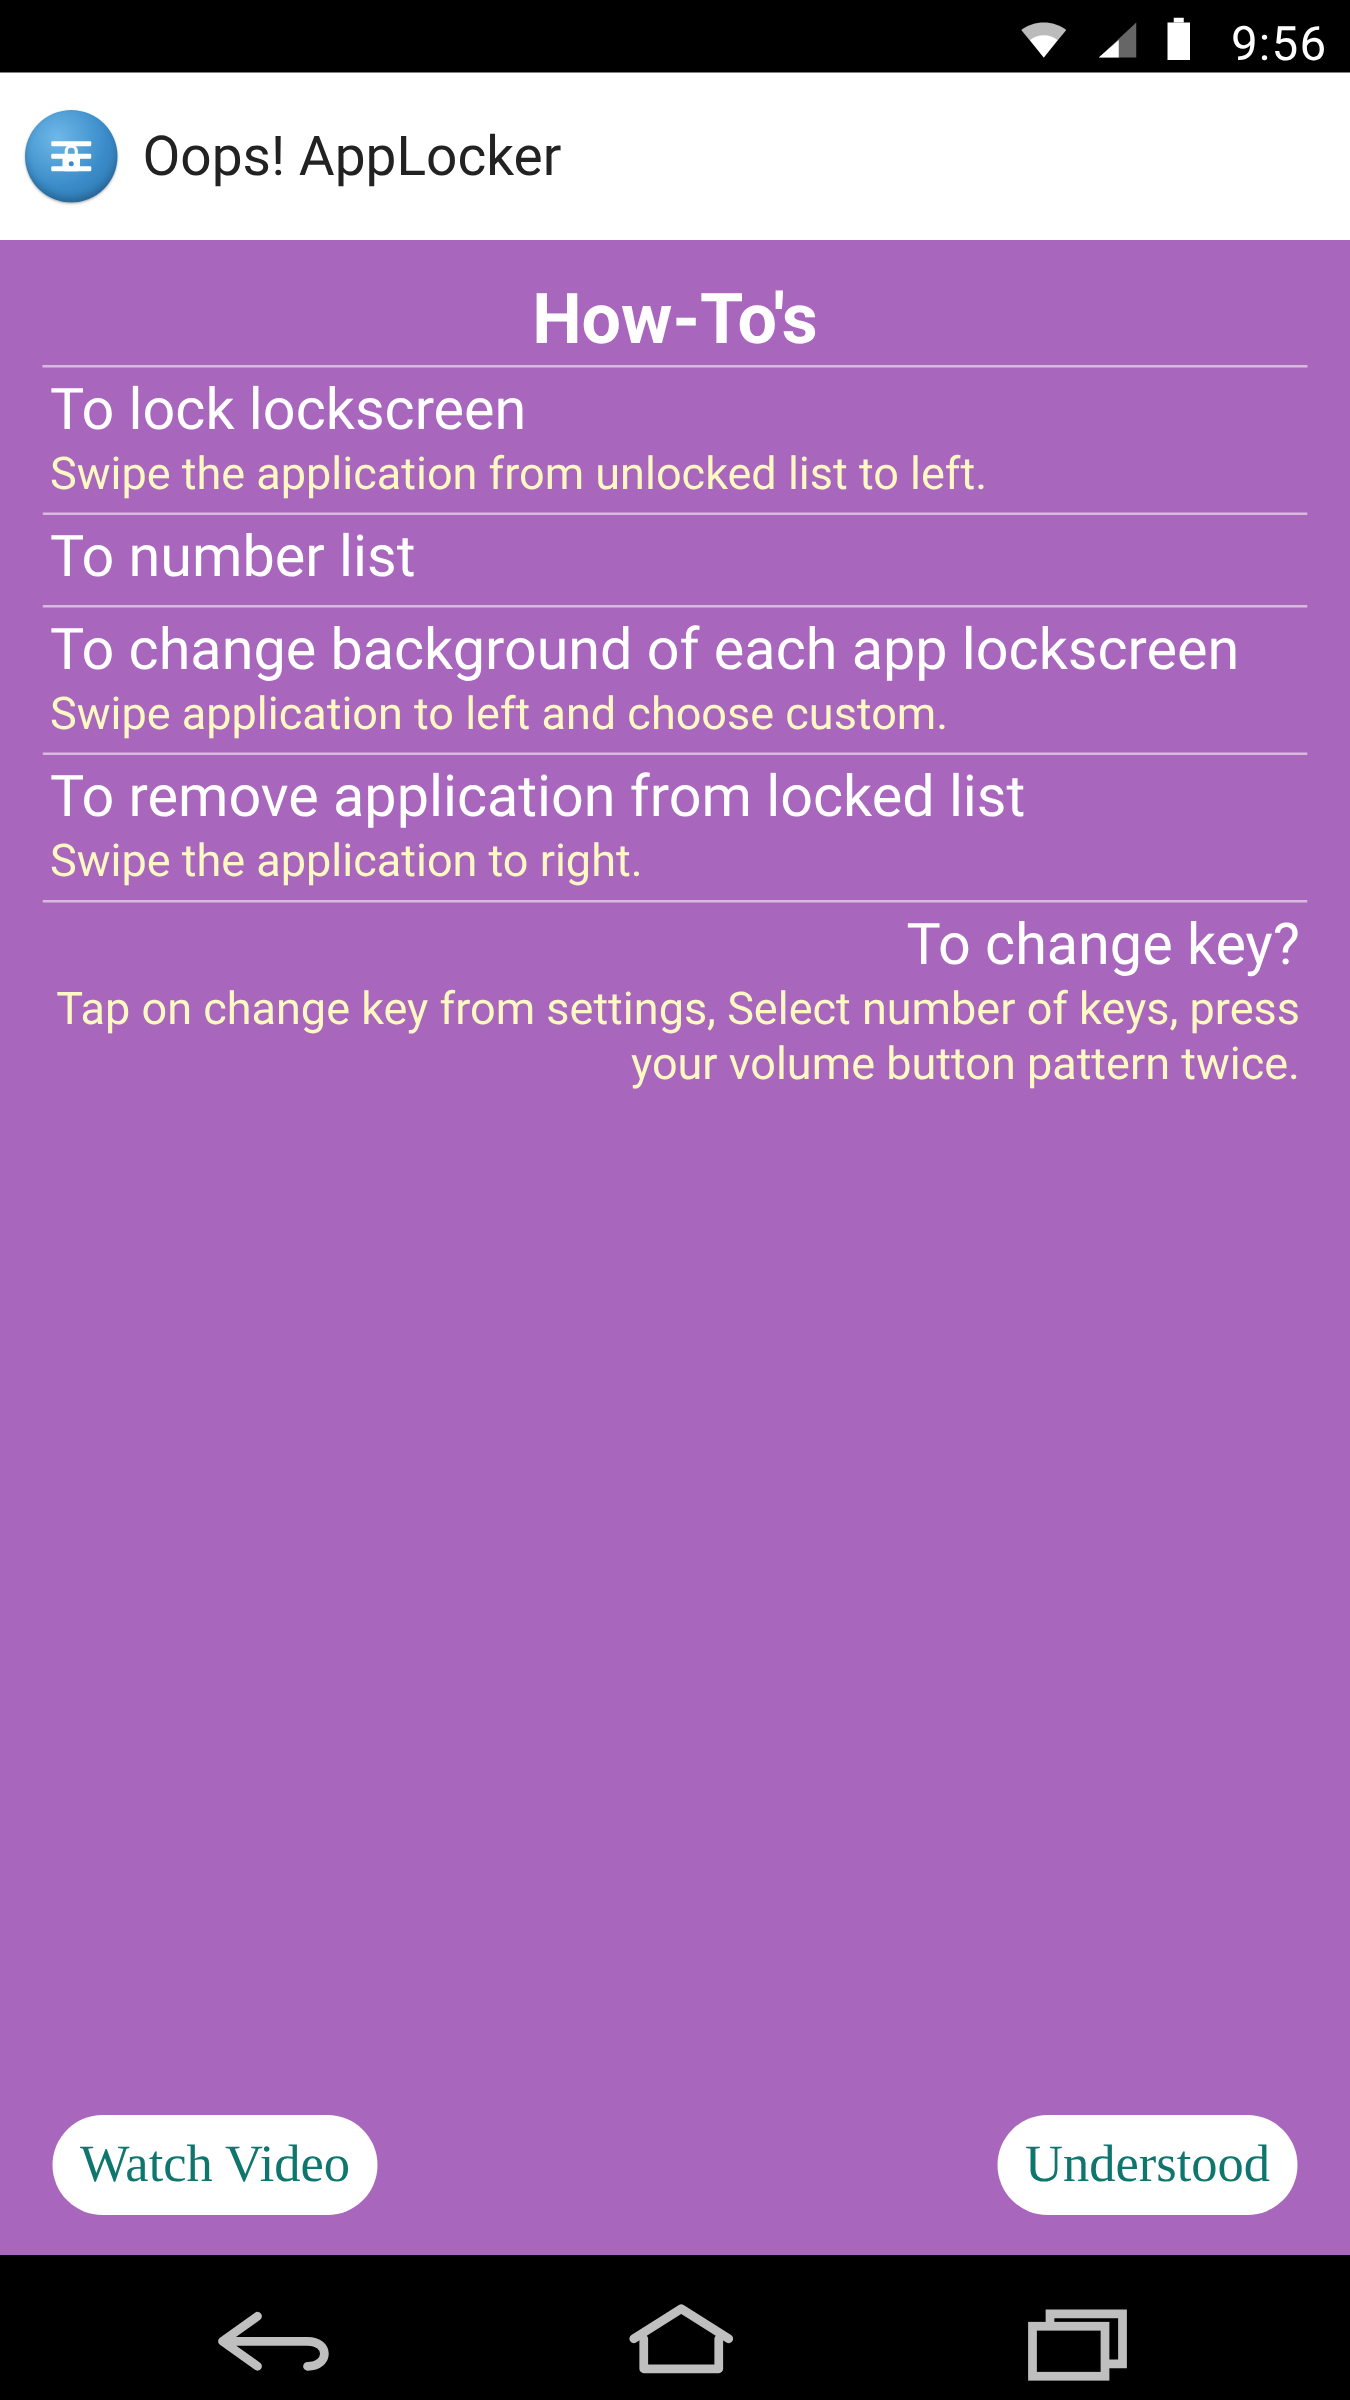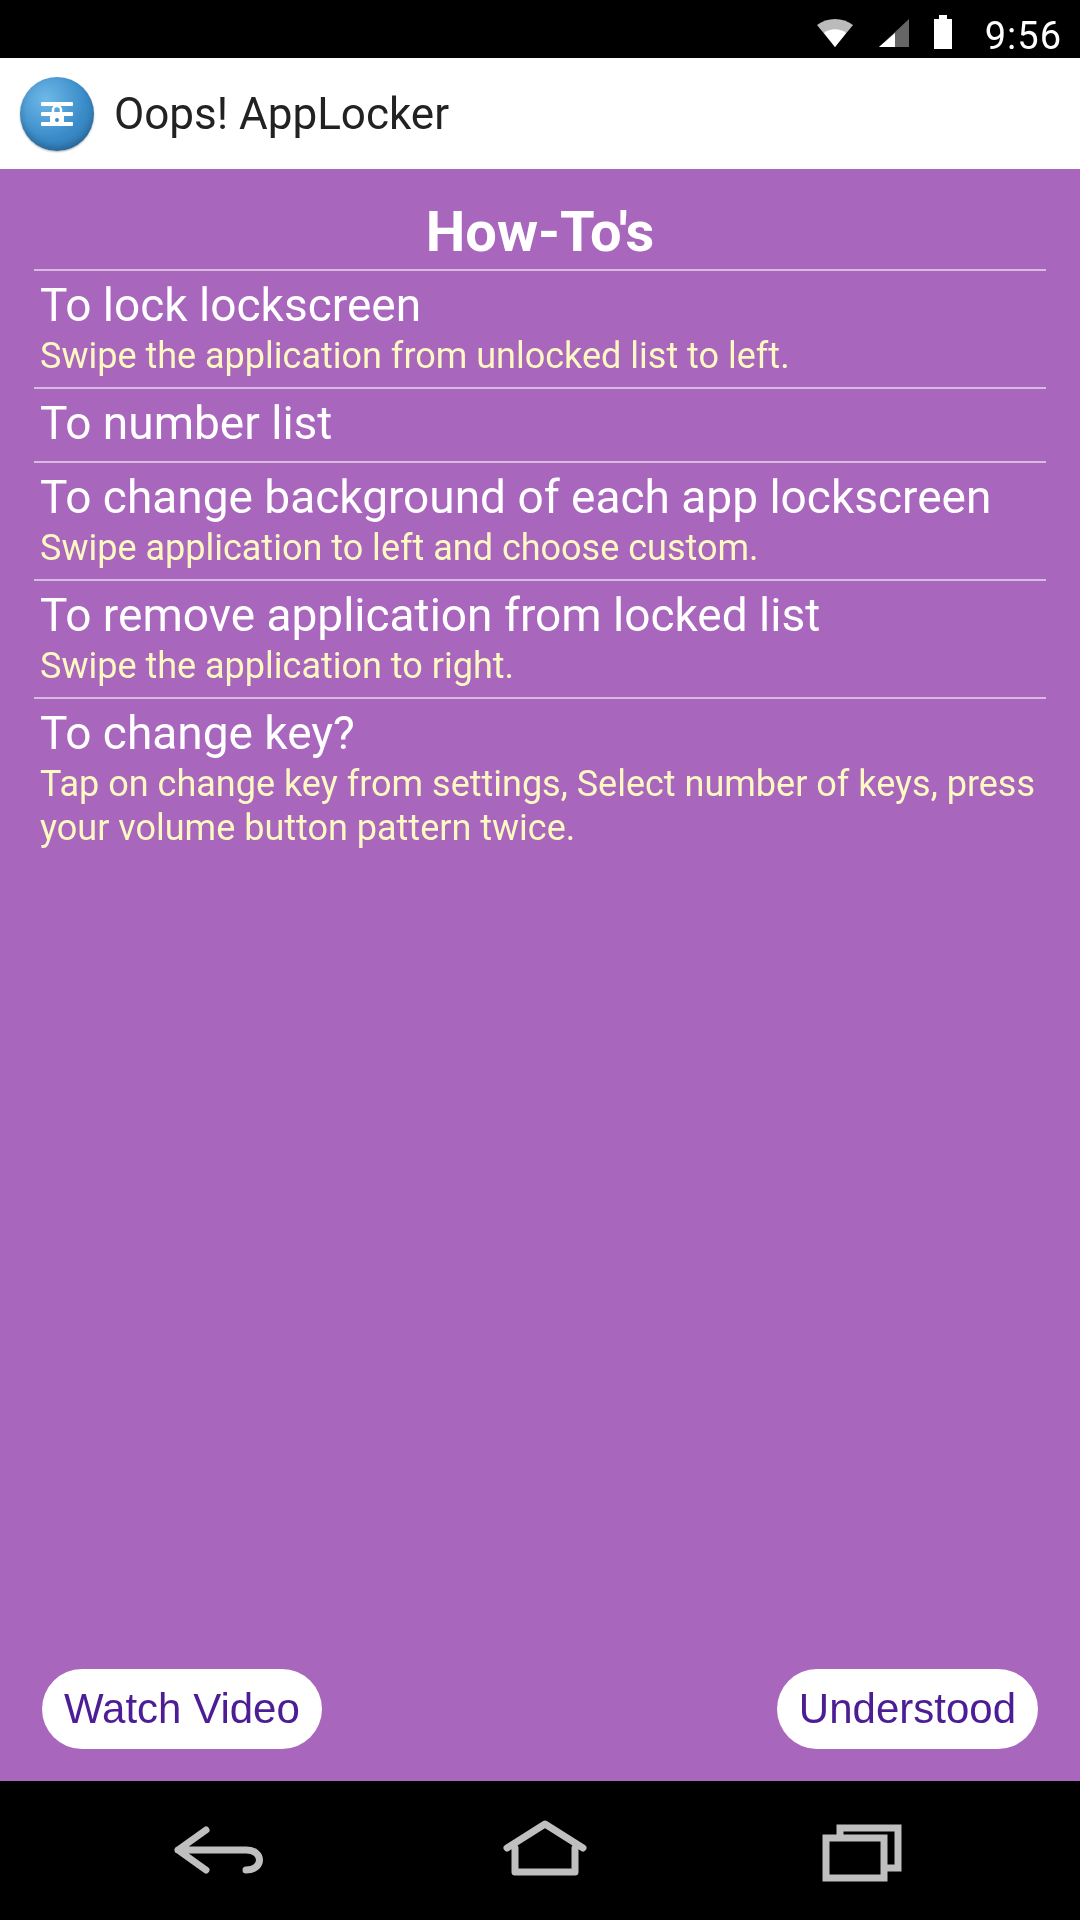--- a/index.html
+++ b/index.html
@@ -12,21 +12,21 @@
     display: flex;
     justify-content: flex-end;
     align-items: flex-end;
     padding-right: 18px;
     gap: 22px;
     font-size: 38px;
   }
   .status-bar .clock { margin-left: 10px; letter-spacing: 1px; }
   
   .action-bar {
-    height: 111px;
+    height: 134px;
     background: #fff;
     display: flex;
     align-items: center;
     padding-left: 20px;
     gap: 20px;
   }
   .app-icon {
     width: 74px; height: 74px;
     border-radius: 50%;
     background: radial-gradient(circle at 35% 30%, #6fb8e8 0%, #3a8cc9 55%, #2a6fa8 100%);
@@ -62,21 +62,21 @@
     top: 100px;
     bottom: 140px;
     overflow: hidden;
     border-top: 2px solid rgba(255,255,255,0.55);
   }
   
   .item {
     border-bottom: 2px solid rgba(255,255,255,0.55);
     padding: 6px 6px 8px 6px;
   }
-  .item:last-child { border-bottom: none; }
+  .item:last-child { border-bottom: none; text-align: right; }
   .item-title {
     font-size: 46px;
     color: #fff;
     line-height: 1.22;
     margin-bottom: 2px;
   }
   .item-body {
     font-size: 36px;
     color: #fef9c3;
     line-height: 1.22;
@@ -84,26 +84,26 @@
   
   .bottom-buttons {
     position: absolute;
     left: 42px; right: 42px;
     bottom: 32px;
     display: flex;
     justify-content: space-between;
   }
   .pill-btn {
     background: #fff;
-    color: #4c1d95;
+    color: #0f766e;
     font-size: 42px;
     border: none;
     border-radius: 46px;
     padding: 16px 22px;
-    font-family: Liberation Sans, sans-serif;
+    font-family: Liberation Serif, serif;
     cursor: pointer;
   }
   
   .nav-bar {
     height: 142px;
     background: #000;
     display: flex;
     align-items: center;
     justify-content: space-around;
     padding: 0 60px;

